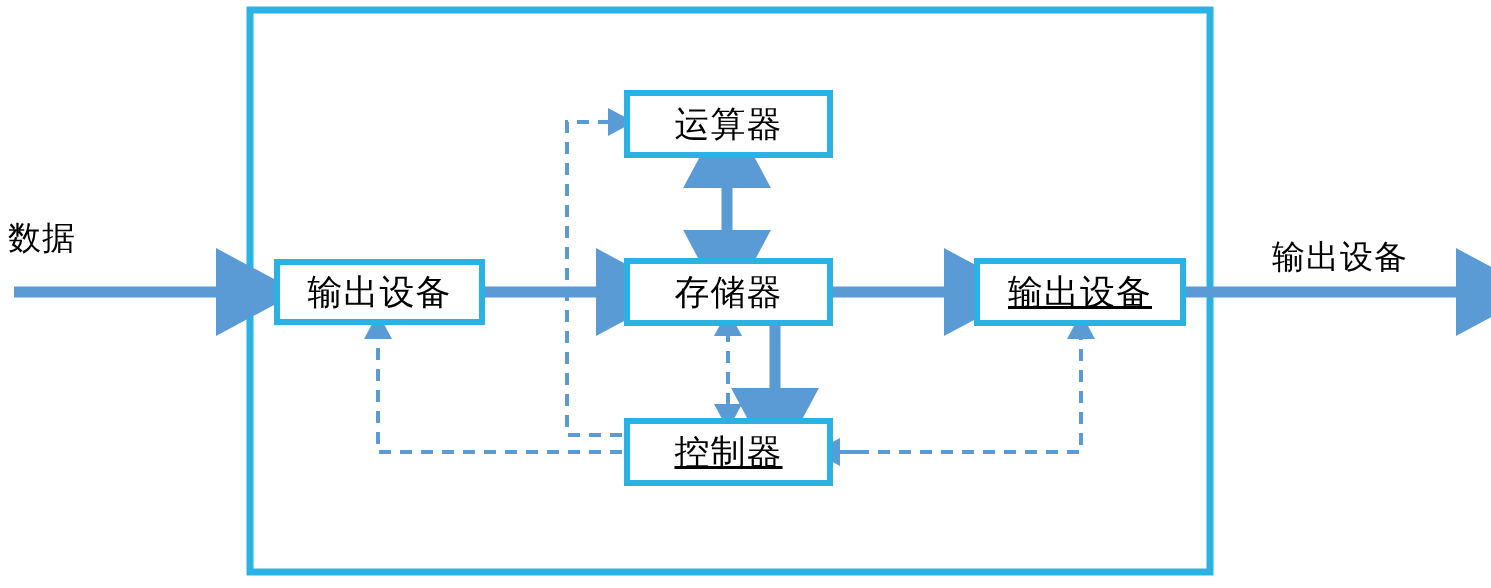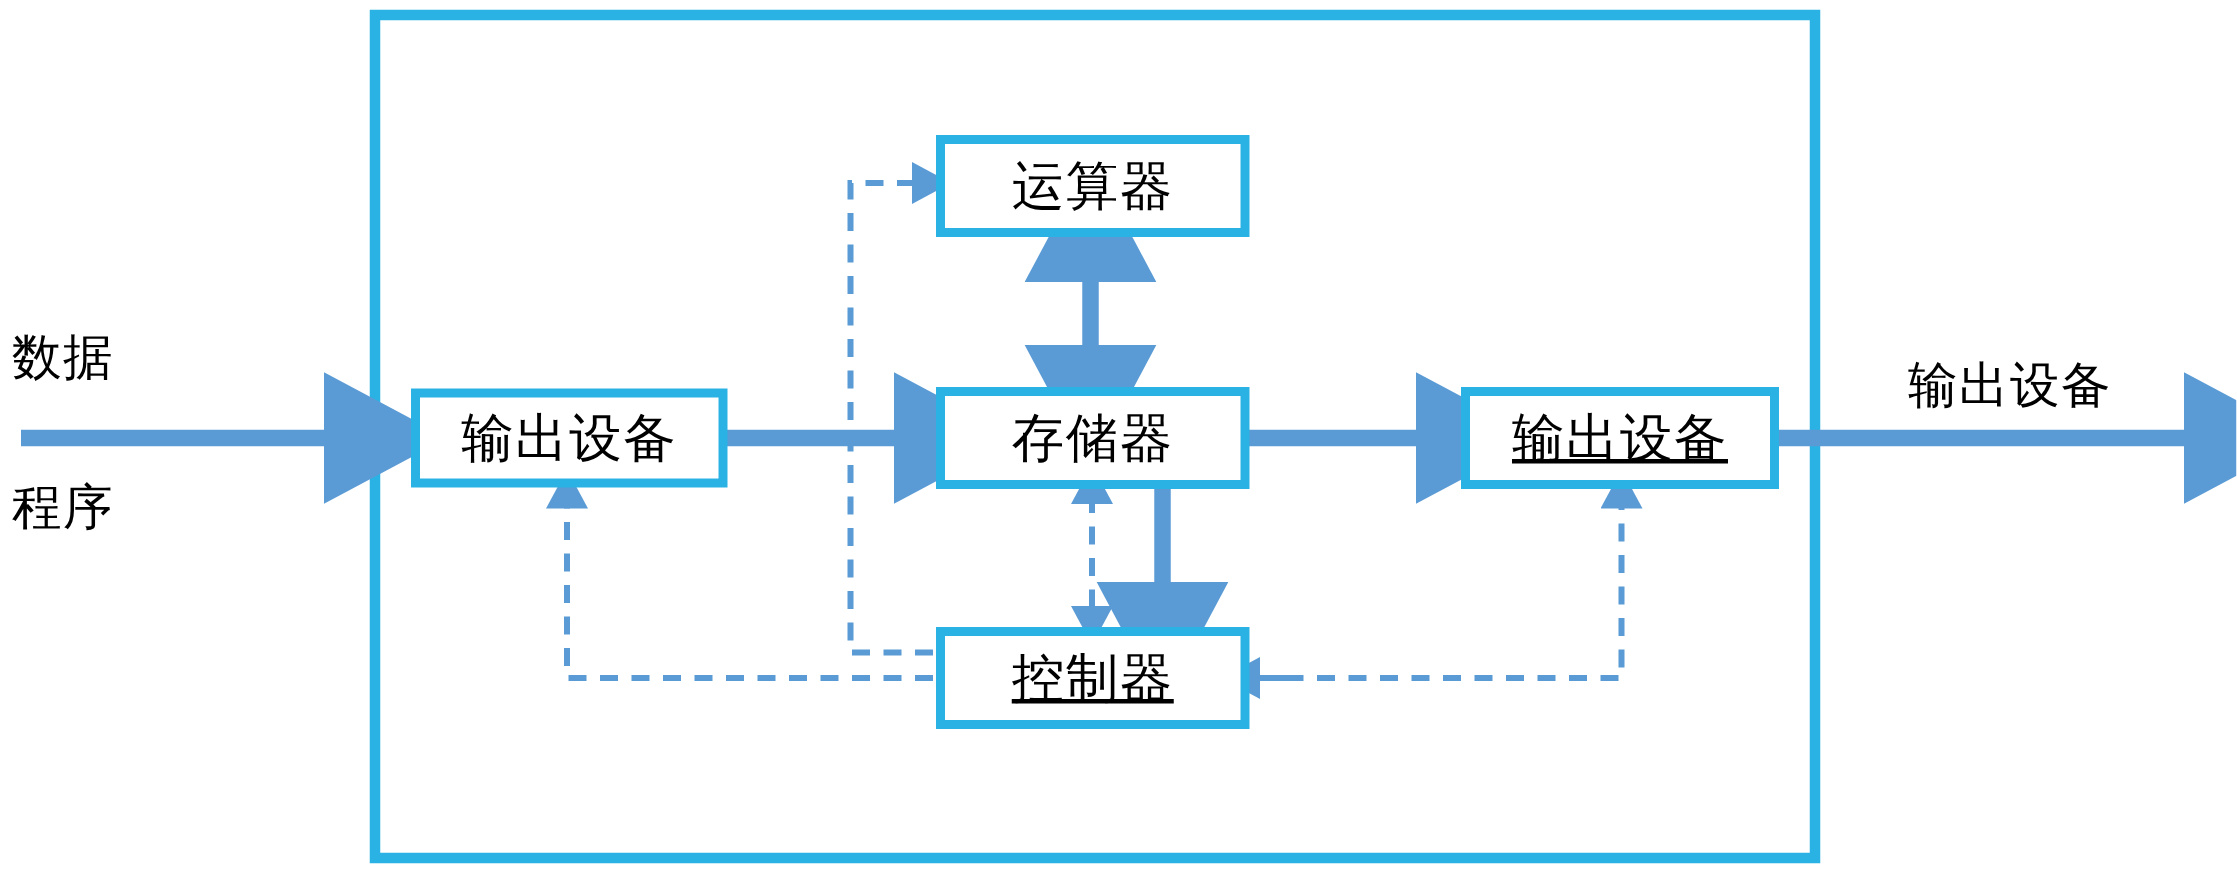--- a/index.html
+++ b/index.html
@@ -103,17 +103,16 @@
   <div class="node-label" style="left:627px; top:261px; width:203px; height:62px;">存储器</div>
 
   <div class="node-label" style="left:627px; top:93px; width:203px; height:62px;">运算器</div>
 
   <div class="node-label" style="left:627px; top:421px; width:203px; height:62px;text-decoration:underline;">控制器</div>
 
   <div class="node-label" style="left:977px; top:261px; width:206px; height:62px;text-decoration:underline;">输出设备</div>
 
   <div class="io-label" style="left:8px; top:216px; width:110px; height:44px; justify-content:flex-start;">数据</div>
 
-  <div class="io-label" style="left:8px; top:316px; width:110px; height:44px; justify-content:flex-start;">程序</div>
 
   <div class="io-label" style="left:1272px; top:235px; width:170px; height:44px; justify-content:flex-start;">输出设备</div>
 
 </div>
 
 </body></html>

